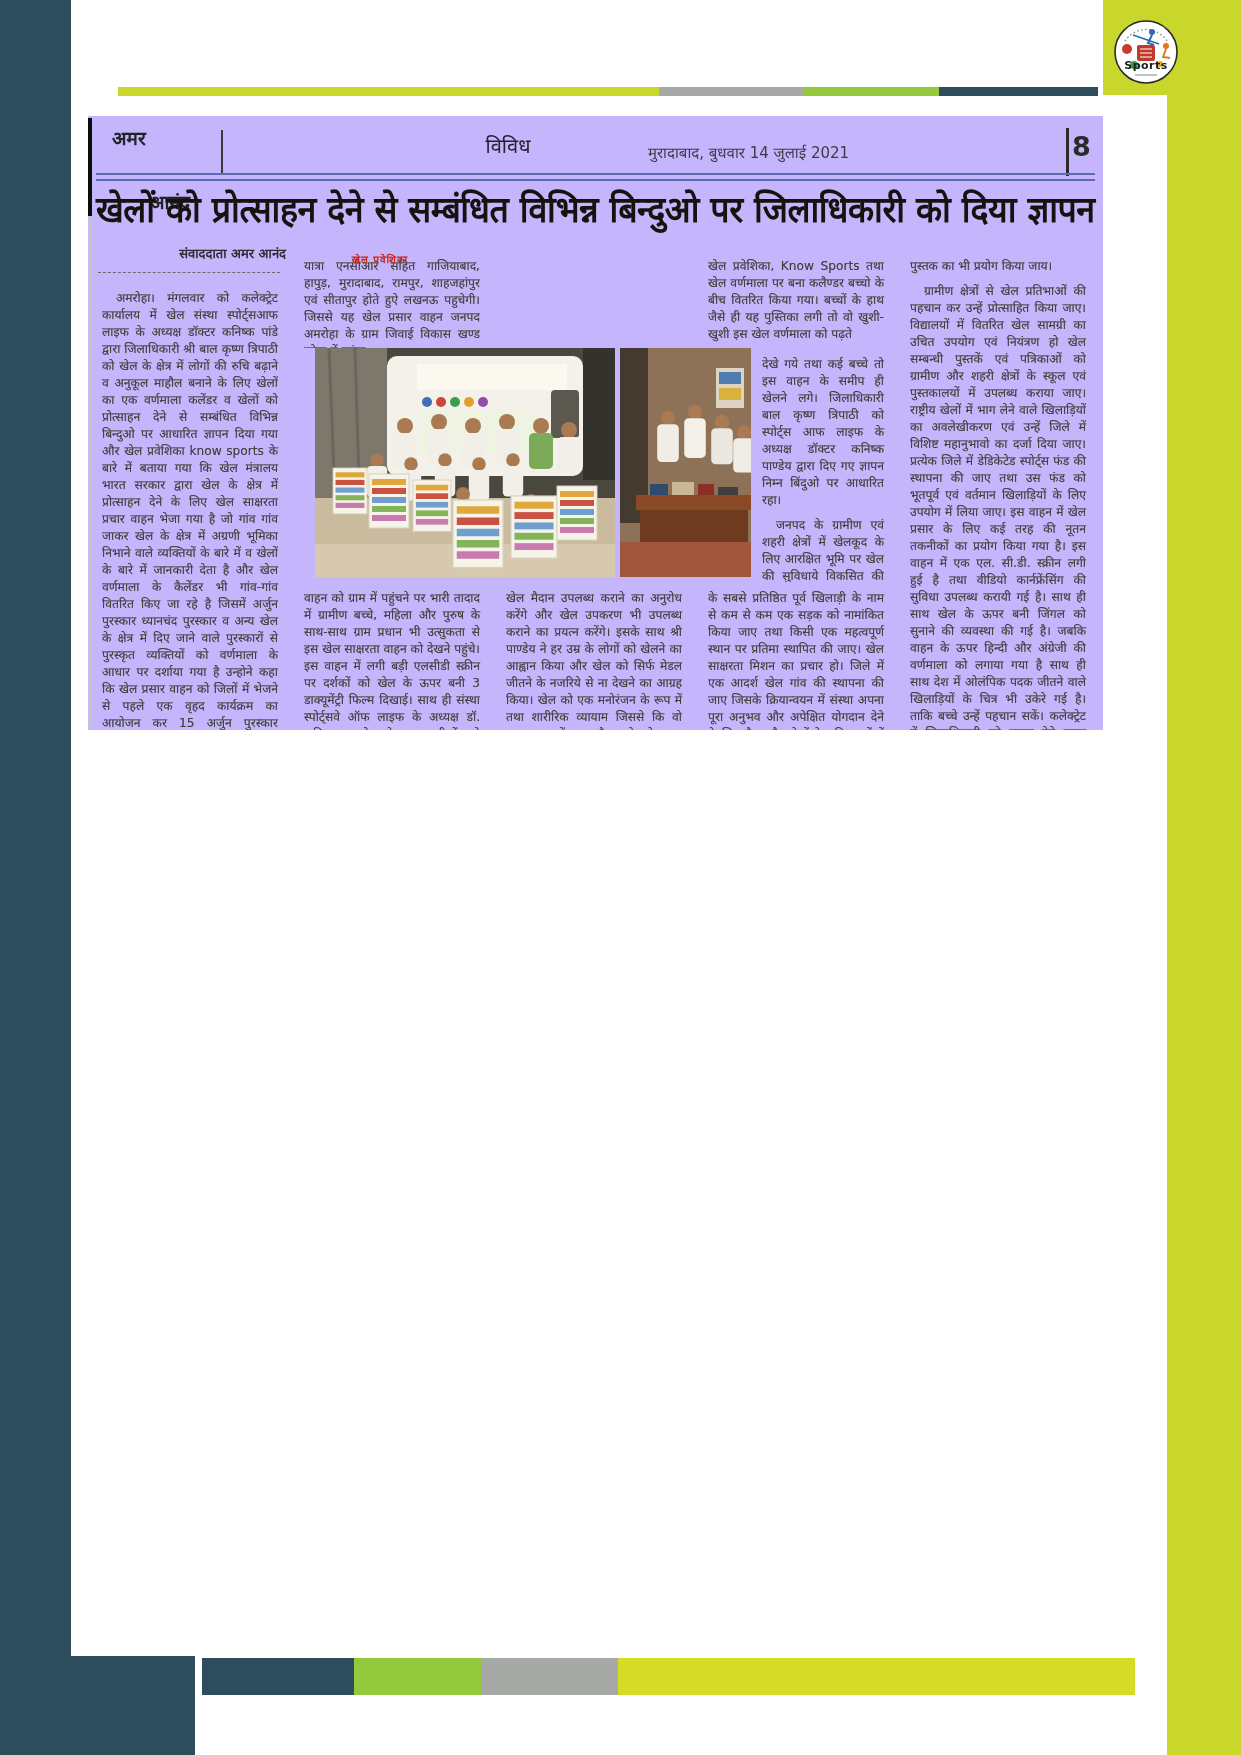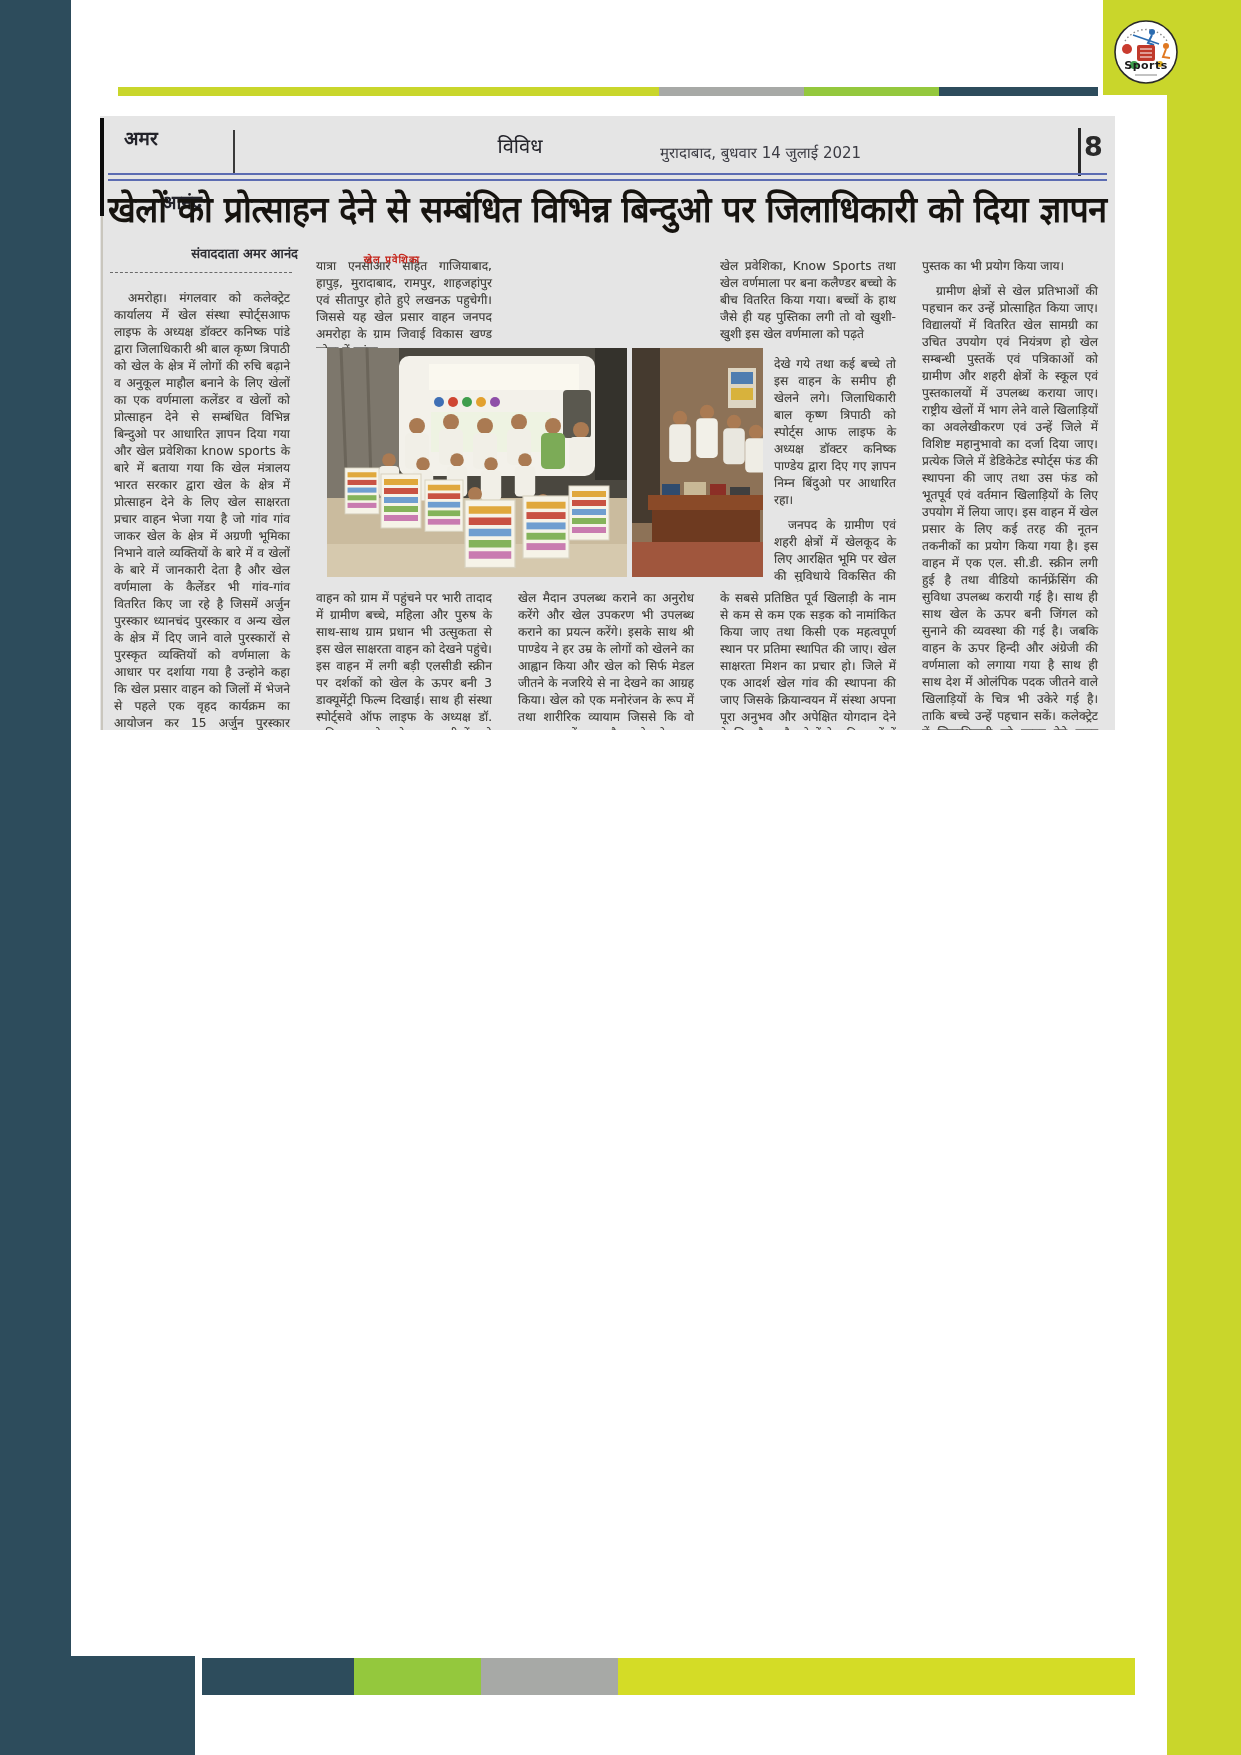--- a/index.html
+++ b/index.html
@@ -13,21 +13,21 @@
   .bar-lime2{background:#d4dc26;}
   .bar-green{background:#94c83d;}
   .bar-gray{background:#a7a9a6;}
 
   
   .logo-wrap{left:1113px;top:19px;width:66px;height:66px;}
   .logo-label{position:absolute;left:0;right:0;top:40px;text-align:center;
       font-size:11px;font-weight:bold;color:#1b1b1b;letter-spacing:.5px;}
 
   
-  .clip{left:100px;top:116px;width:1015px;height:614px;background:#e5e5e5;overflow:hidden;}
+  .clip{left:88px;top:116px;width:1015px;height:614px;background:#c4b5fd;overflow:hidden;}
   .mast-name{left:24px;top:12px;font-weight:bold;color:#23232a;font-size:19px;line-height:21px;}
   .mast-name .l2{display:block;margin-left:38px;margin-top:43px;}
   .mast-div{left:133px;top:14px;width:2px;height:44px;background:#3a3a3a;}
   .mast-section{left:330px;top:16px;width:180px;text-align:center;font-weight:normal;
       font-size:20px;color:#23232a;}
   .mast-date{left:560px;top:26px;width:350px;text-align:left;font-size:15px;color:#3c3c44;}
   .mast-div2{left:978px;top:12px;width:2.5px;height:48px;background:#2a2a2a;}
   .mast-page{left:984px;top:15px;font-size:27px;font-weight:bold;color:#2a2a2a;}
   .blue-rule{left:8px;top:57px;width:999px;height:4px;border-top:2.5px solid #5c6cb2;
       border-bottom:2.5px solid #5c6cb2;}

